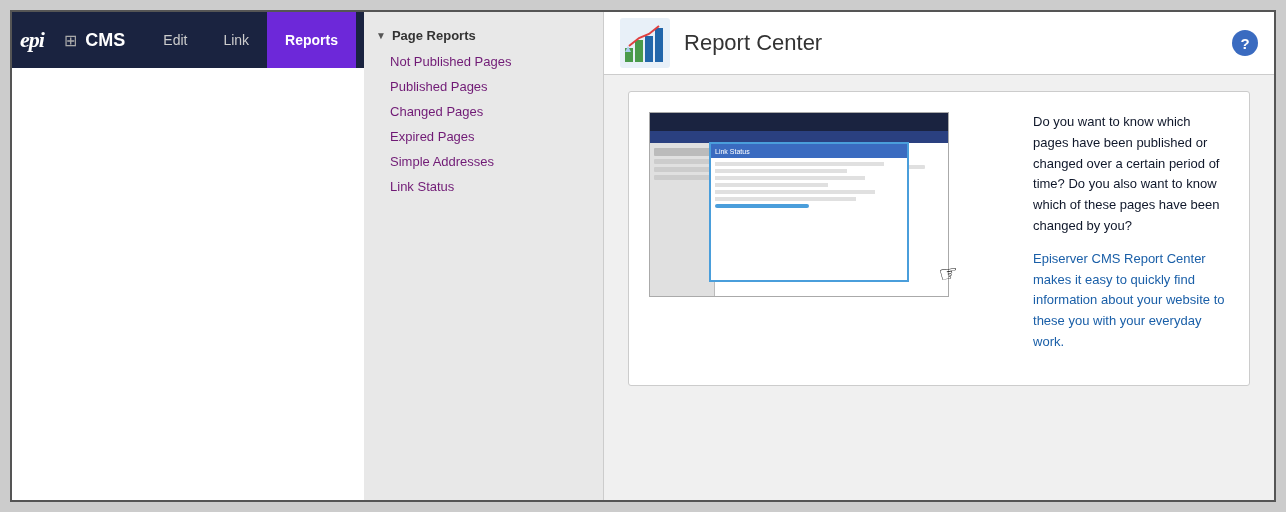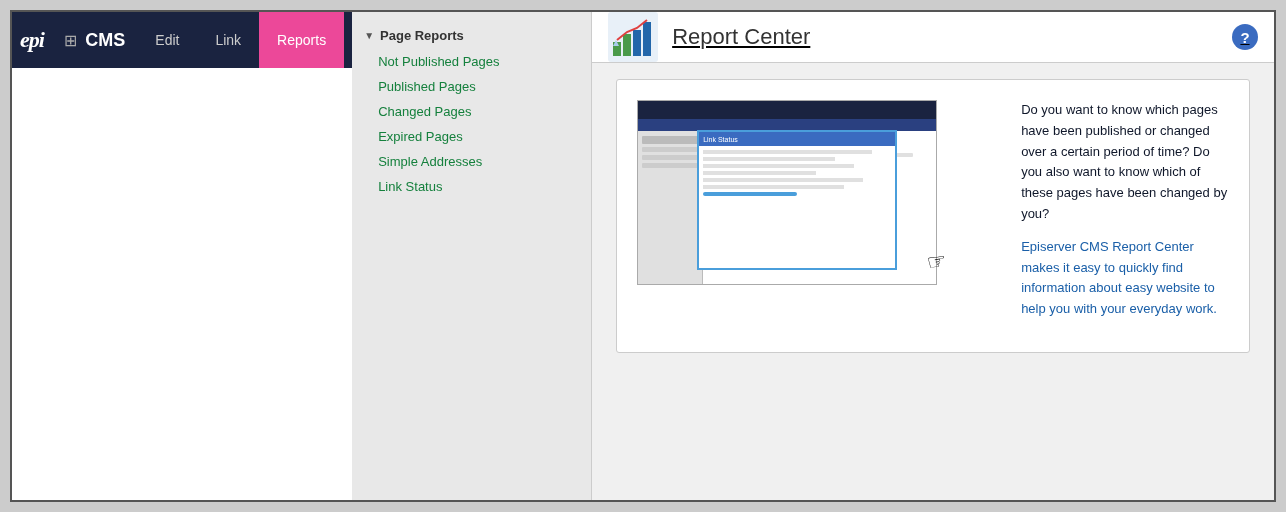--- a/index.html
+++ b/index.html
@@ -43,41 +43,41 @@
     }
     .grid-icon {
       color: #aaa;
       font-size: 16px;
       margin: 0 8px;
     }
     .cms-label {
       color: #fff;
       font-size: 18px;
       font-weight: bold;
-      margin-right: 12px;
+      margin-right: 20px;
     }
     .nav-items {
       display: flex;
       align-items: stretch;
       height: 100%;
     }
     .nav-item {
       display: flex;
       align-items: center;
       padding: 8px 18px;
       color: #ccc;
       font-size: 14px;
       cursor: pointer;
       height: 100%;
       text-decoration: none;
     }
     .nav-item.active {
-      background: #ec4899;
-      color: #fff;
-      font-weight: normal;
+      background: #6d28d9;
+      color: #fff;
+      font-weight: bold;
     }
     
     .main-area {
       display: flex;
       flex: 1;
       overflow: hidden;
     }
     
     .sidebar {
       width: 240px;
@@ -95,41 +95,40 @@
       color: #333;
       cursor: pointer;
     }
     .sidebar-arrow {
       color: #555;
       margin-right: 6px;
       font-size: 10px;
     }
     .sidebar-item {
       padding: 5px 12px 5px 26px;
-      color: #15803d;
+      color: #701a75;
       cursor: pointer;
       font-size: 13px;
     }
     
     .content {
       flex: 1;
       background: #f0f0f0;
       padding: 16px 20px;
       overflow: auto;
     }
     .content-header {
       display: flex;
       align-items: center;
       margin-bottom: 16px;
       padding-bottom: 10px;
       border-bottom: 1px solid #ccc;
       background: #fff;
       margin: -16px -20px 16px -20px;
-      padding: 0 16px;
-      text-decoration: underline;
+      padding: 6px 16px;
     }
     .report-icon {
       width: 50px;
       height: 50px;
       margin-right: 14px;
       flex-shrink: 0;
     }
     .content-title {
       font-size: 22px;
       color: #333;
@@ -361,19 +360,19 @@
           </div>
 
           <div class="cursor-hand">☞</div>
         </div>
 
         <div class="info-text">
           <p>
             <span style="color: #0f172a;">Do you want to know which pages have been published or changed over a certain period of time? Do you also want to know which of these pages have been changed by you?</span>
           </p>
           <p>
-            <span style="color: rgb(26, 95, 168);">Episerver CMS Report Center makes it easy to quickly find information about easy website to help you with your everyday work.</span>
+            <span style="color: rgb(26, 95, 168);">Episerver CMS Report Center makes it easy to quickly find information about your website to these you with your everyday work.</span>
           </p>
         </div>
       </div>
     </div>
   </div>
 </div>
 
 </body></html>

